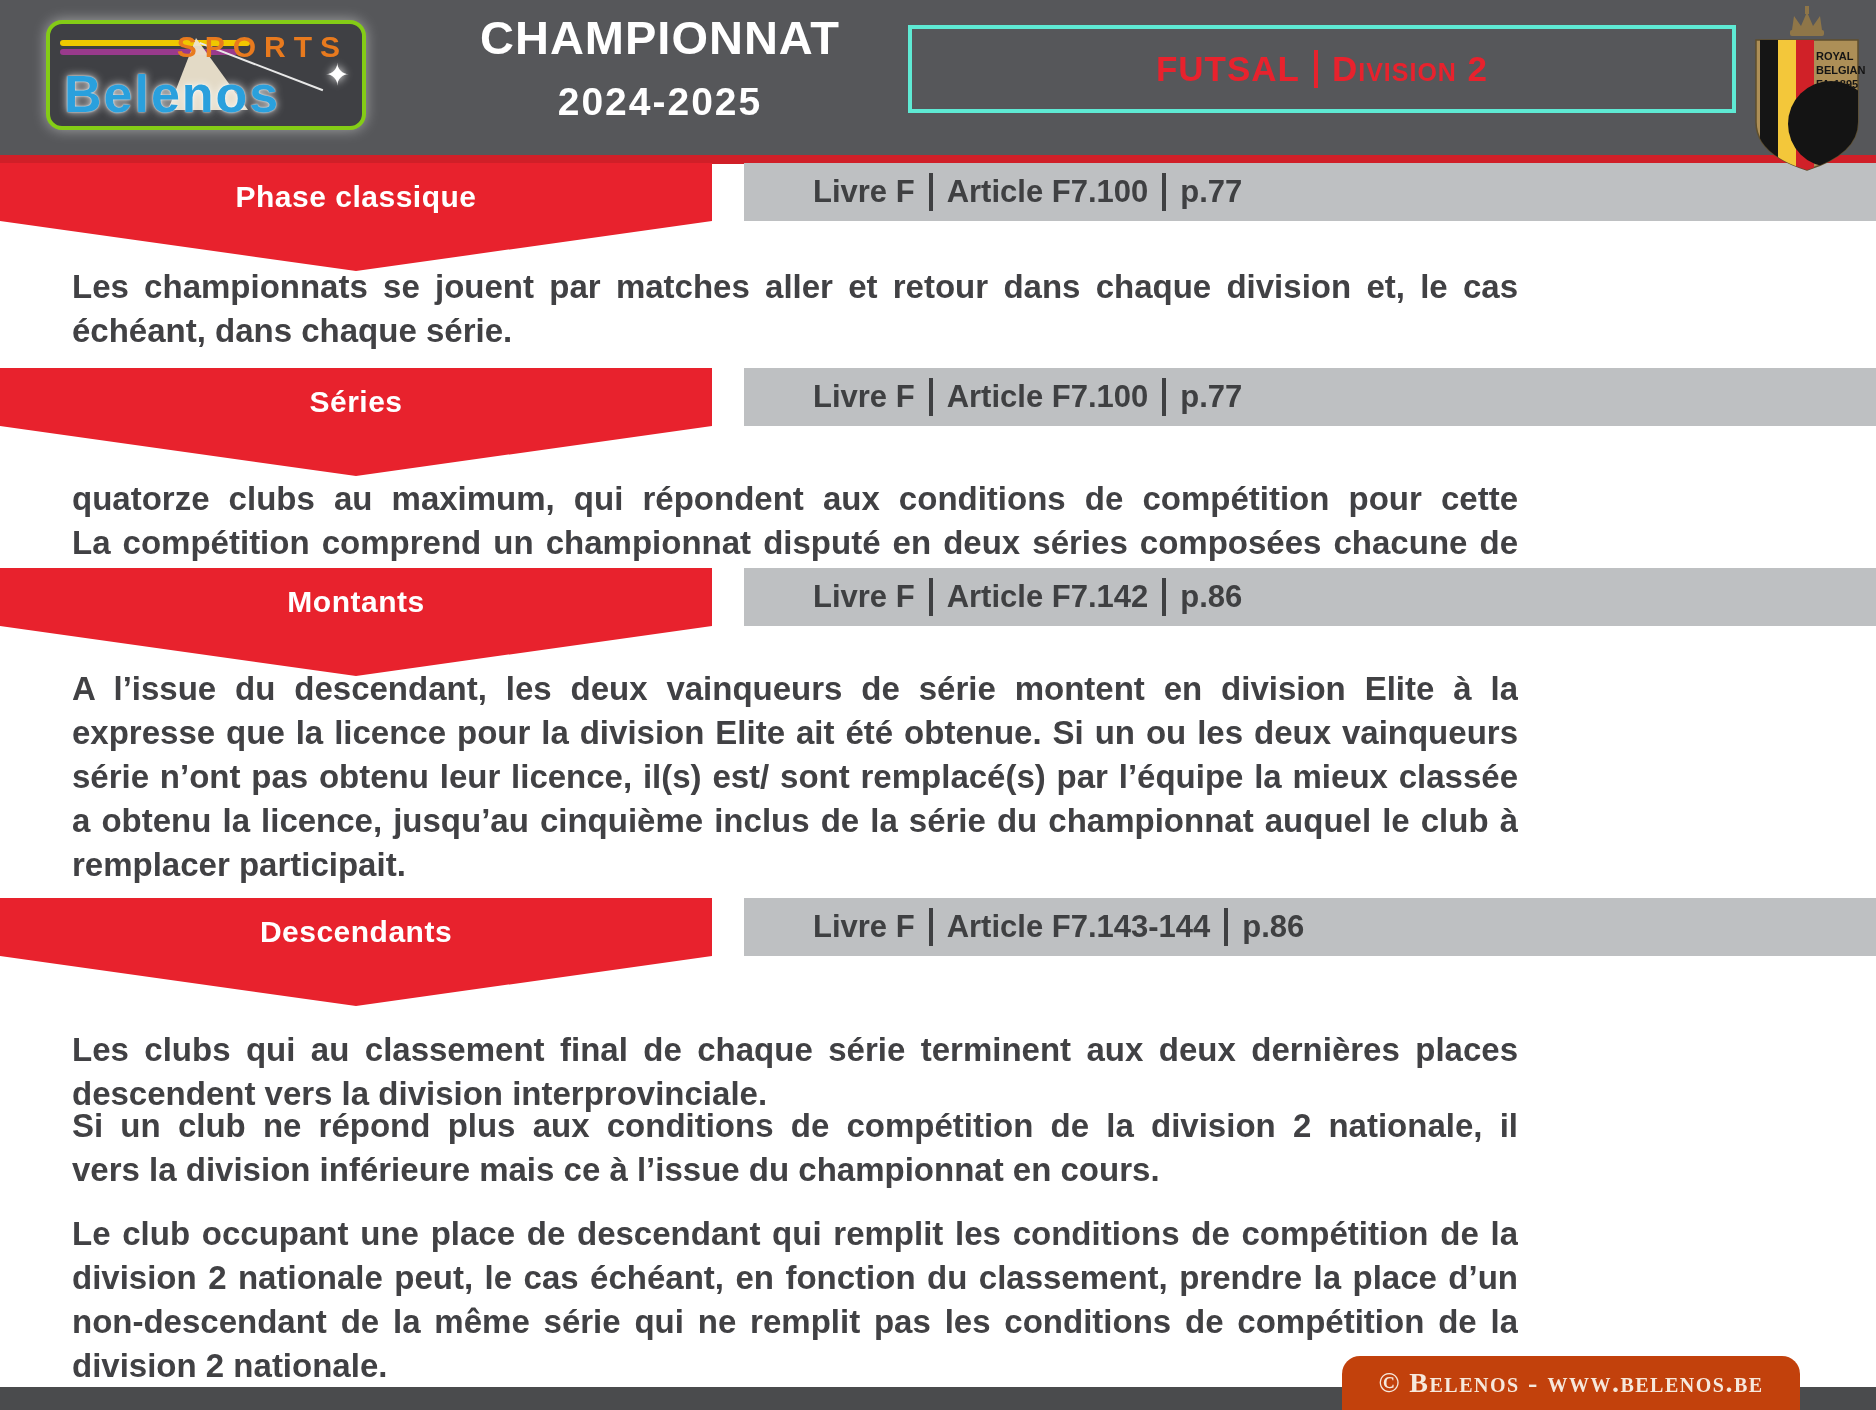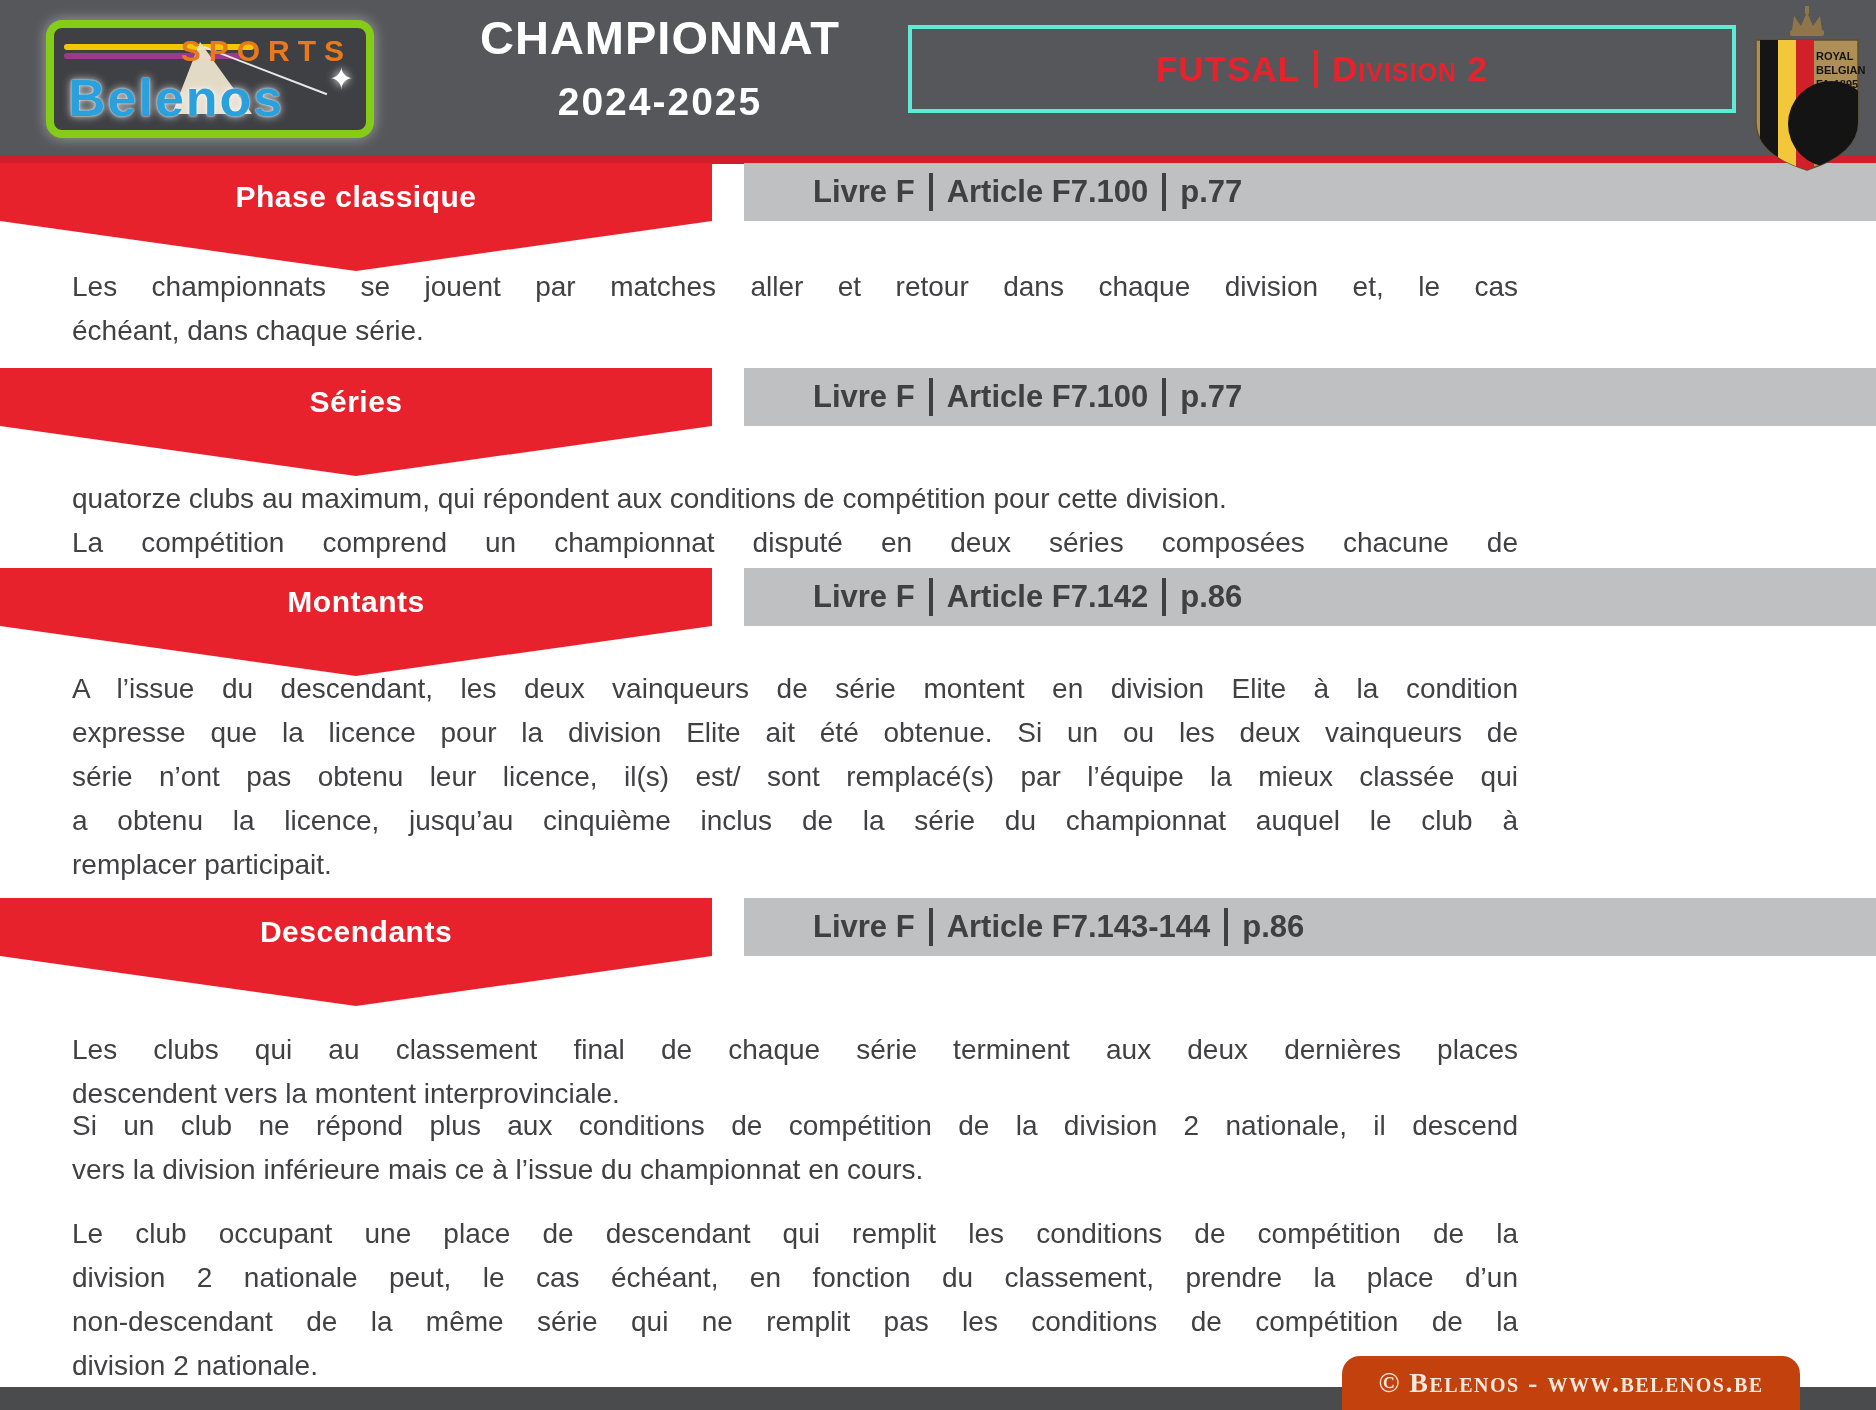--- a/index.html
+++ b/index.html
@@ -6,21 +6,21 @@
   #page{
     position:relative;width:1876px;height:1410px;background:#ffffff;
     overflow:hidden;font-family:"Liberation Sans",sans-serif;
   }
   
   #header{position:absolute;left:0;top:0;width:1876px;height:155px;background:#56575a;}
   #header-redline{position:absolute;left:0;top:155px;width:1876px;height:9px;background:#d01f28;}
   
   #logo-box{
     position:absolute;left:46px;top:20px;width:312px;height:102px;background:#3f4044;
-    border:8px solid #84cc16;border-radius:16px;box-shadow:0 0 14px rgba(255,255,255,.45);
+    border:4px solid #84cc16;border-radius:16px;box-shadow:0 0 14px rgba(255,255,255,.45);
   }
   .logo-stripe{position:absolute;left:10px;height:6px;border-radius:3px;}
   #logo-stripe-yellow{top:16px;width:190px;background:#f0c800;}
   #logo-stripe-purple{top:25px;width:178px;background:#993a8c;}
   #logo-sports{
     position:absolute;right:14px;top:6px;color:#e87a1e;font-weight:bold;
     font-size:30px;letter-spacing:8px;
   }
   #logo-sail{
     position:absolute;left:118px;top:14px;width:0;height:0;
@@ -66,21 +66,21 @@
     color:#ffffff;font-weight:bold;font-size:30px;letter-spacing:.5px;
   }
   .section-refbar{
     position:absolute;left:744px;top:0;width:1164px;height:58px;background:#bec0c2;
     display:flex;align-items:center;padding-left:69px;box-sizing:border-box;
     color:#3f4042;font-weight:bold;font-size:31px;
   }
   .ref-sep{display:inline-block;width:4px;height:38px;background:#3f4042;margin:0 14px;}
   
   .para{
-    position:absolute;left:72px;width:1446px;color:#414144;font-size:28px;line-height:44px;
+    position:absolute;left:72px;width:1446px;color:#414144;font-size:33px;line-height:44px;font-weight:bold;
   }
   .para .line{text-align:justify;text-align-last:justify;height:44px;overflow:hidden;}
   .para .line.last{text-align-last:left;}
   
   #footer-bar{position:absolute;left:0;top:1387px;width:1876px;height:23px;background:#4a4b4d;}
   #footer-badge{
     position:absolute;left:1342px;top:1356px;width:458px;height:54px;background:#c2410c;
     border-radius:18px 18px 0 0;display:flex;align-items:center;justify-content:center;
     color:#f6e8dc;font-family:"Liberation Serif",serif;font-variant:small-caps;
     font-weight:bold;font-size:28px;letter-spacing:1.5px;
@@ -201,21 +201,21 @@
       <span class="ref-article">Article F7.143-144</span>
       <span class="ref-sep"></span>
       <span class="ref-page">p.86</span>
     </div>
     <div class="section-banner">
       <div class="section-banner-label">Descendants</div>
     </div>
   </div>
 <div class="para" style="top: 1028px;">
         <div class="line">Les clubs qui au classement final de chaque série terminent aux deux dernières places</div>
-        <div class="line last">descendent vers la montent interprovinciale.</div>
+        <div class="line last">descendent vers la division interprovinciale.</div>
       </div>
       <div class="para" style="top: 1104px;">
         <div class="line">Si un club ne répond plus aux conditions de compétition de la division 2 nationale, il descend</div>
         <div class="line last">vers la division inférieure mais ce à l’issue du championnat en cours.</div>
       </div>
       <div class="para" style="top: 1212px;">
         <div class="line">Le club occupant une place de descendant qui remplit les conditions de compétition de la</div>
         <div class="line">division 2 nationale peut, le cas échéant, en fonction du classement, prendre la place d’un</div>
         <div class="line">non-descendant de la même série qui ne remplit pas les conditions de compétition de la</div>
         <div class="line last">division 2 nationale.</div>

